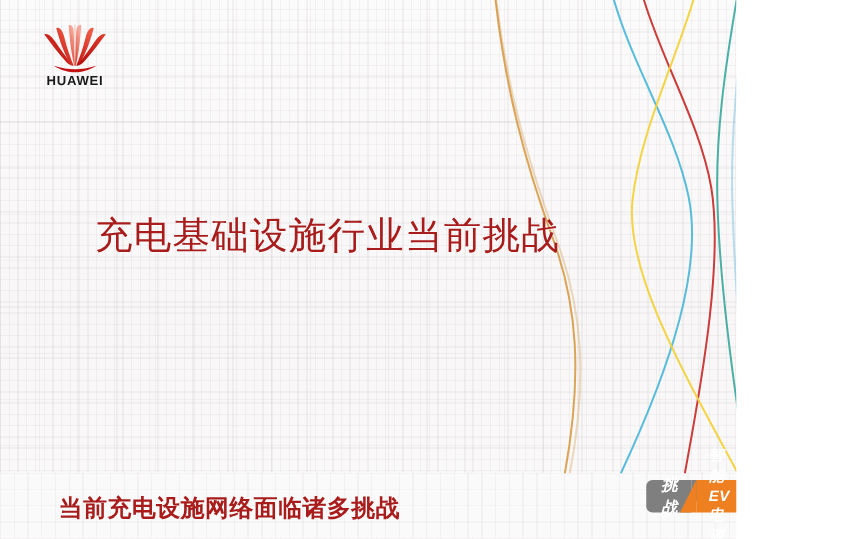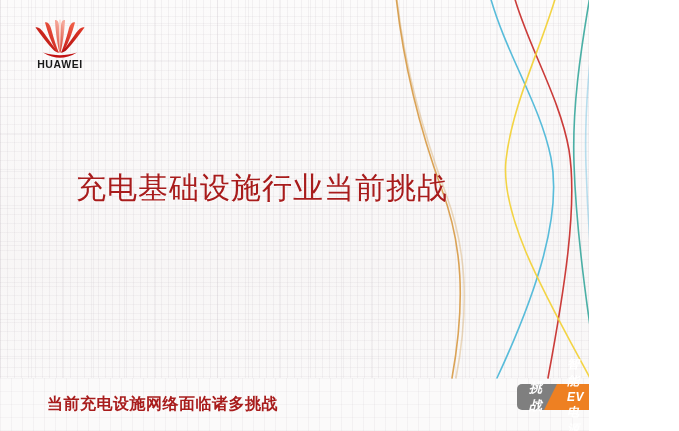--- a/index.html
+++ b/index.html
@@ -84,21 +84,21 @@
     letter-spacing: 1px;
     white-space: nowrap;
     text-shadow: 0 1px 0 rgba(255,255,255,0.5);
   }
 
   
   .bottom-caption {
     position: absolute;
     left: 47px;
     top: 394px;
-    font-size: 16px;
+    font-size: 19px;
     font-weight: bold;
     color: #a81c1c;
     letter-spacing: 0.5px;
     white-space: nowrap;
   }
 
   
   .badges {
     position: absolute;
     left: 517px;

